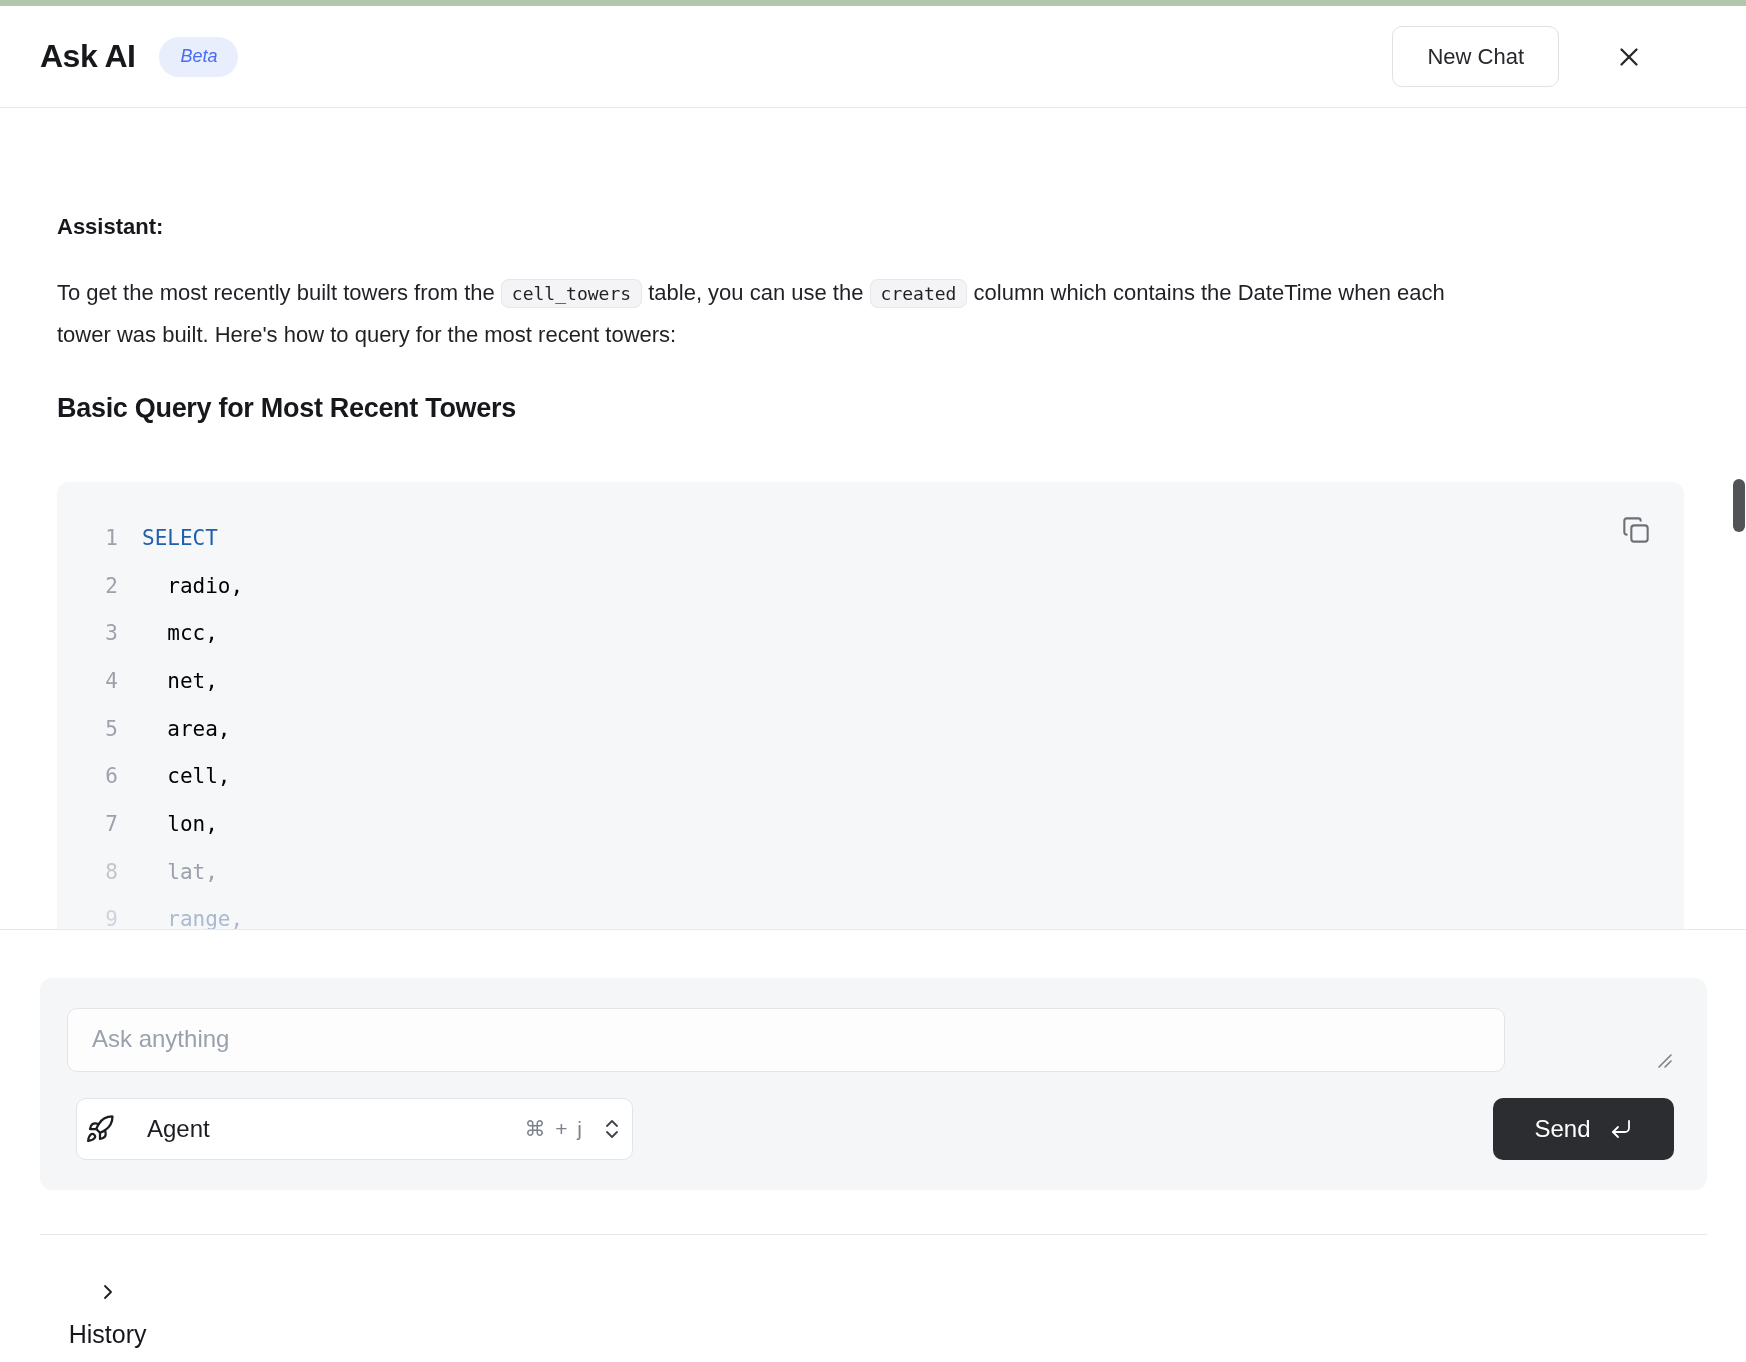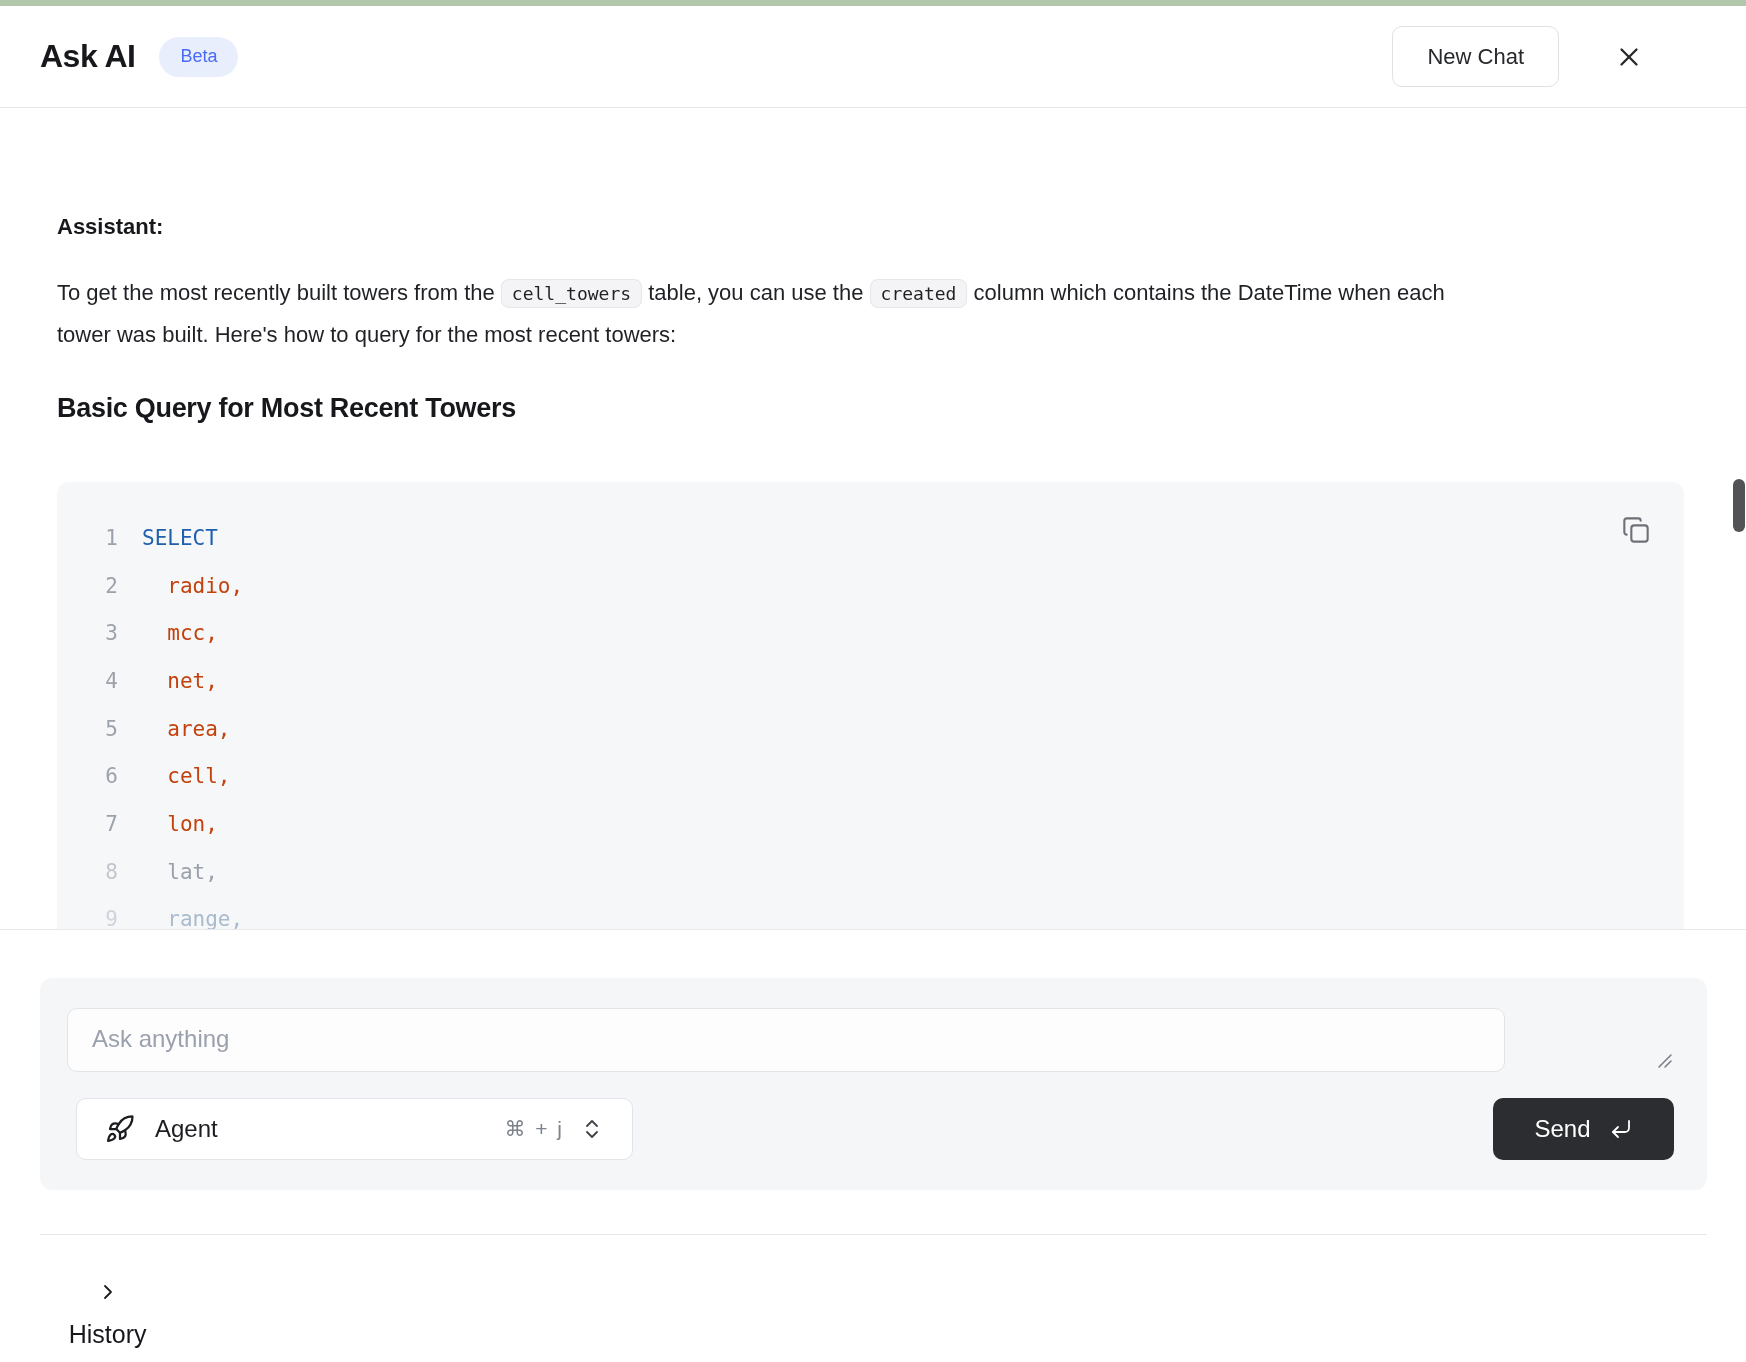--- a/index.html
+++ b/index.html
@@ -14,21 +14,21 @@
   
   .header {
     position:absolute; left:0; top:6px; width:1746px; height:102px;
     display:flex; align-items:center; padding:0 40px;
     border-bottom:1px solid #e6e7e9; background:#fff;
   }
   .title { font-size:32px; font-weight:700; letter-spacing:-0.5px; color:#17181c; }
   .beta-badge {
     margin-left:24px; height:40px; padding:0 21px; border-radius:999px;
     background:#e8eefc; color:#4a6bf5; font-size:18px; font-weight:500;
-    display:flex; align-items:center;
+    display:flex; align-items:center;font-style:italic;
   }
   .header-right { margin-left:auto; display:flex; align-items:center; }
   .new-chat-btn {
     height:61px; padding:0 34px; border:1px solid #dfe1e4; border-radius:10px;
     background:#fff; font-size:22px; color:#27282c; font-family:inherit;
     display:flex; align-items:center; cursor:pointer;
   }
   .close-btn {
     margin-left:50px; margin-right:57px; width:40px; height:40px; border:none; background:transparent;
     display:flex; align-items:center; justify-content:center; cursor:pointer; color:#27282c;
@@ -50,21 +50,21 @@
     padding:3px 10px; color:#1f2125; white-space:nowrap;
   }
   .section-heading { position:absolute; left:57px; top:228px; font-size:27px; font-weight:700; color:#17181c; letter-spacing:-0.3px;margin-top:24px; }
 
   .code-block {
     position:absolute; left:57px; top:341px; width:1627px; height:470px;
     background:#f6f7f9; border-radius:12px; padding-top:32px;
   }
   .code-row { display:flex; height:47.7px; align-items:center; font-family:"DejaVu Sans Mono", monospace; font-size:21px; white-space:pre; }
   .code-row .ln { width:61px; text-align:right; color:#9ca2ab; flex:none; }
-  .code-row .src { padding-left:24px; color:#c2410c; }
+  .code-row .src { padding-left:24px; color:#000000; }
   .code-row .src.kw { color:#2060ae; }
   
   .code-row:nth-child(8) .ln { color:#c3c7cd; }
   .code-row:nth-child(8) .src { color:#9aa0a9; }
   .code-row:nth-child(9) .ln { color:#ced4db; }
   .code-row:nth-child(9) .src { color:#a9bacd; }
   .code-row:nth-child(9) .src.kw { color:#a9bacd; }
   .copy-btn {
     position:absolute; top:33px; right:33px; width:30px; height:30px;
     border:none; background:transparent; color:#6d7076; cursor:pointer;
@@ -81,21 +81,21 @@
     border:1px solid #e2e4e8; border-radius:10px; background:#fdfdfe;
     font-family:inherit; font-size:24px; color:#1f2125; padding:16px 24px;
     resize:none; outline:none;
   }
   .composer textarea::placeholder { color:#9aa1ad; }
   .resize-grip { position:absolute; left:1615px; top:73px; color:#7d828a; pointer-events:none; }
   .composer-row { position:absolute; left:0; top:120px; width:1667px; height:62px; }
   .agent-btn {
     position:absolute; left:36px; top:0; width:557px; height:62px;
     background:#fff; border:1px solid #e2e4e8; border-radius:10px;
-    display:flex; align-items:center; padding:0 28px; gap:20px;
+    display:flex; align-items:center; padding:0 8px; gap:32px;
     font-family:inherit; cursor:pointer;
   }
   .agent-label { font-size:24px; color:#1b1d21; }
   .agent-right { margin-left:auto; display:flex; align-items:center; gap:16px; }
   .shortcut { font-size:21px; color:#7c828c; letter-spacing:2px; }
   .send-btn {
     position:absolute; right:33px; top:0; width:181px; height:62px;
     background:#2b2d31; color:#ffffff; border:none; border-radius:10px;
     font-family:inherit; font-size:24px; display:flex; align-items:center;
     justify-content:center; gap:18px; cursor:pointer;

